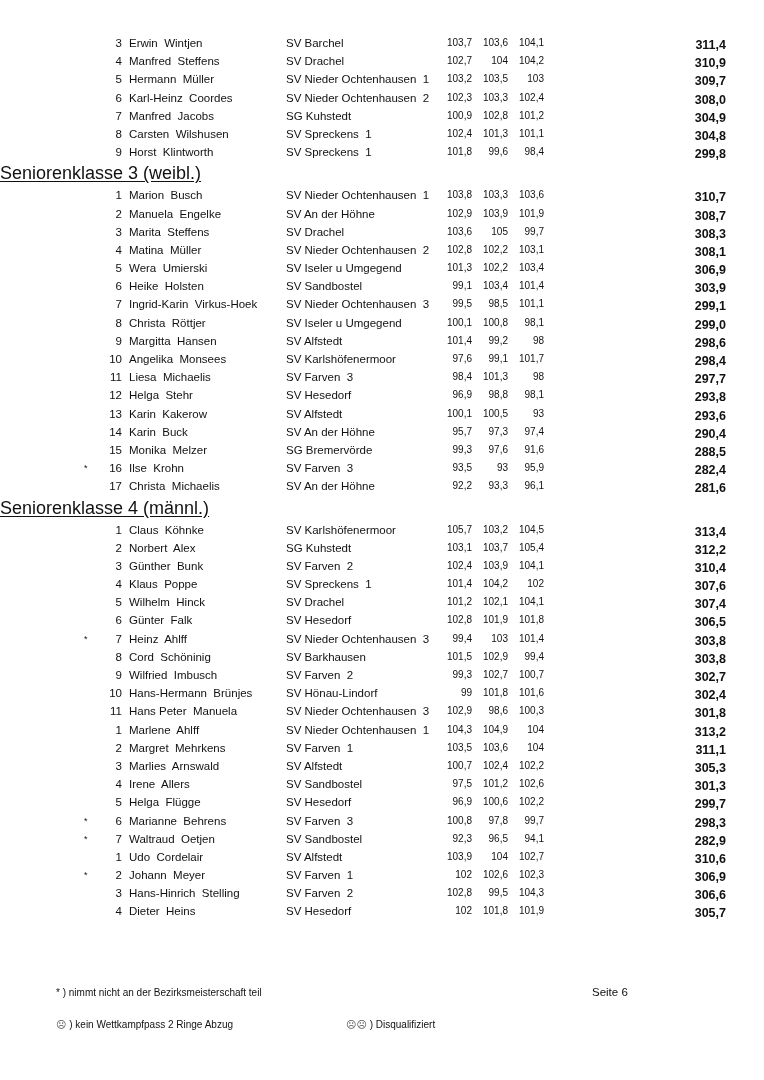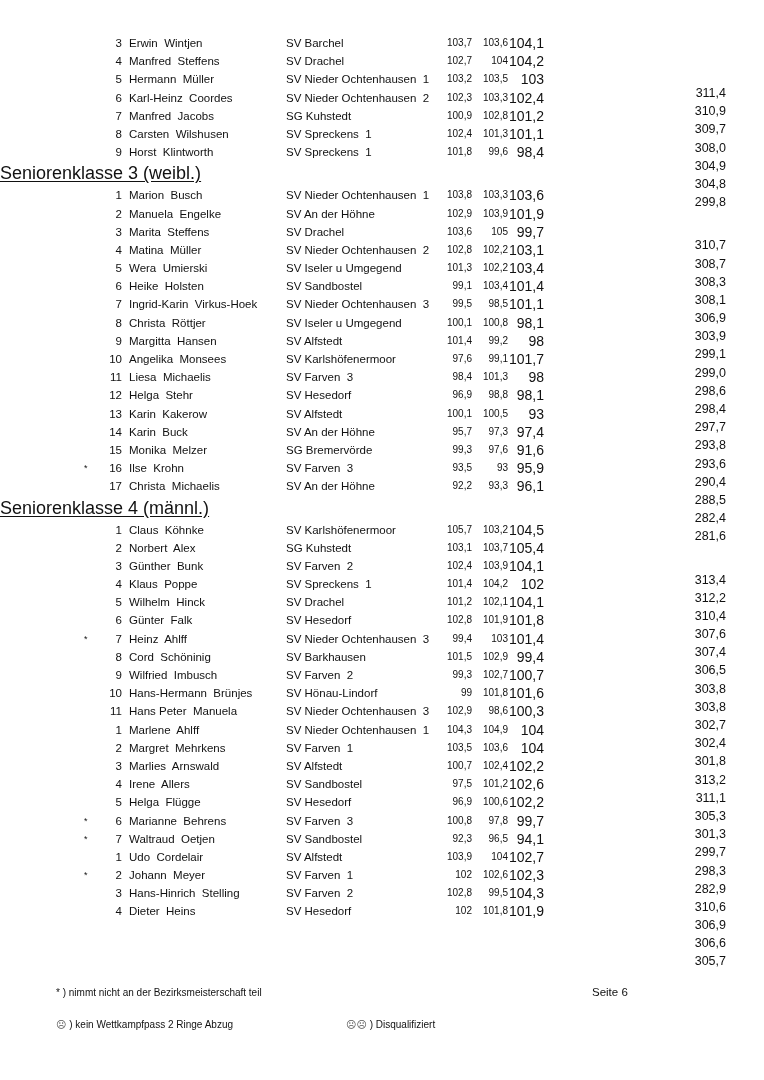--- a/index.html
+++ b/index.html
@@ -8,22 +8,22 @@
     font-family: "Liberation Sans", sans-serif; color: #111;
   }
   #page { position: absolute; left: 0; top: 34px; width: 764px; }
   .row { position: relative; height: 18.2px; font-size: 11.5px; line-height: 18.2px; }
   .row .mark { position: absolute; left: 84px; width: 10px; font-size: 9px; }
   .row .rank { position: absolute; left: 100px; width: 22px; text-align: right; }
   .row .name { position: absolute; left: 129px; white-space: pre; }
   .row .club { position: absolute; left: 286px; white-space: pre; }
   .row .s1 { position: absolute; left: 430px; width: 42px; text-align: right; font-size: 10px; }
   .row .s2 { position: absolute; left: 472px; width: 36px; text-align: right; font-size: 10px; }
-  .row .s3 { position: absolute; left: 508px; width: 36px; text-align: right; font-size: 14px; }
-  .row .total { position: absolute; left: 660px; width: 66px; text-align: right; font-weight: normal; font-size: 12.5px; top: 2px; margin-top: 48px; }
+  .row .s3 { position: absolute; left: 508px; width: 36px; text-align: right; font-size: 10px; }
+  .row .total { position: absolute; left: 660px; width: 66px; text-align: right; font-weight: bold; font-size: 12.5px; top: 2px; }
   .section-title {
     position: relative; height: 25px; font-size: 18px; line-height: 24px;
     text-decoration: underline; text-underline-offset: 2px;
   }
   .footer-note { position: absolute; font-size: 10px; text-align: center; }
   .sad-icon { display: inline-block; font-size: 10px; color: #555; }
 </style>
 </head>
 <body>
 

